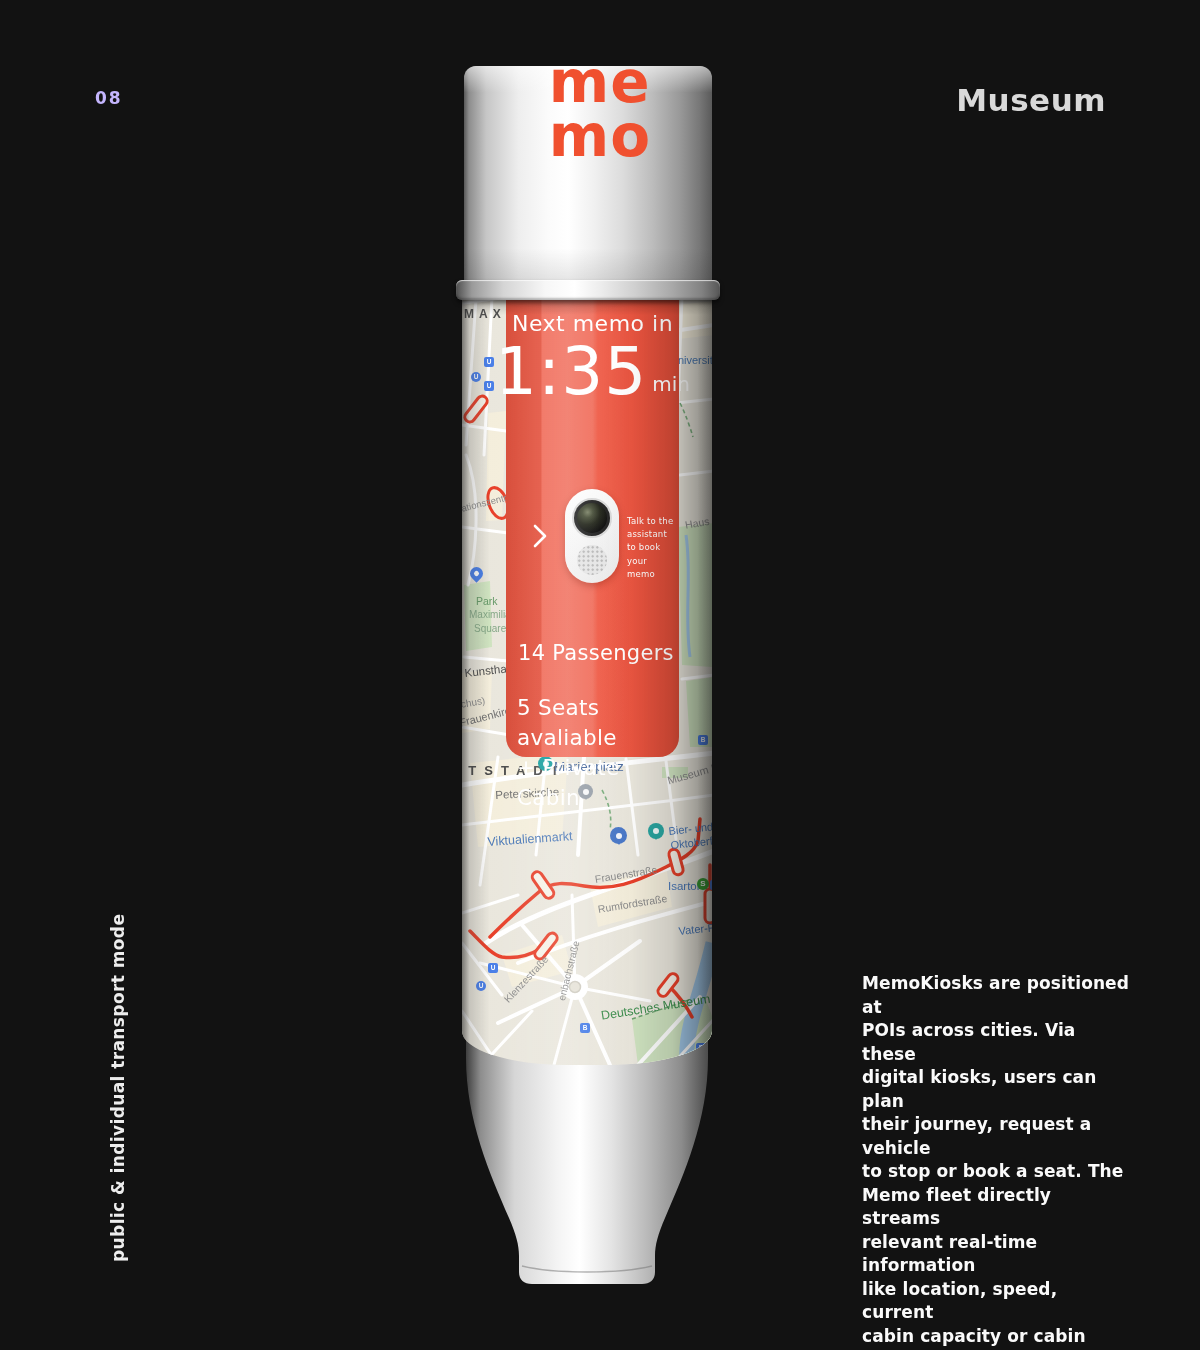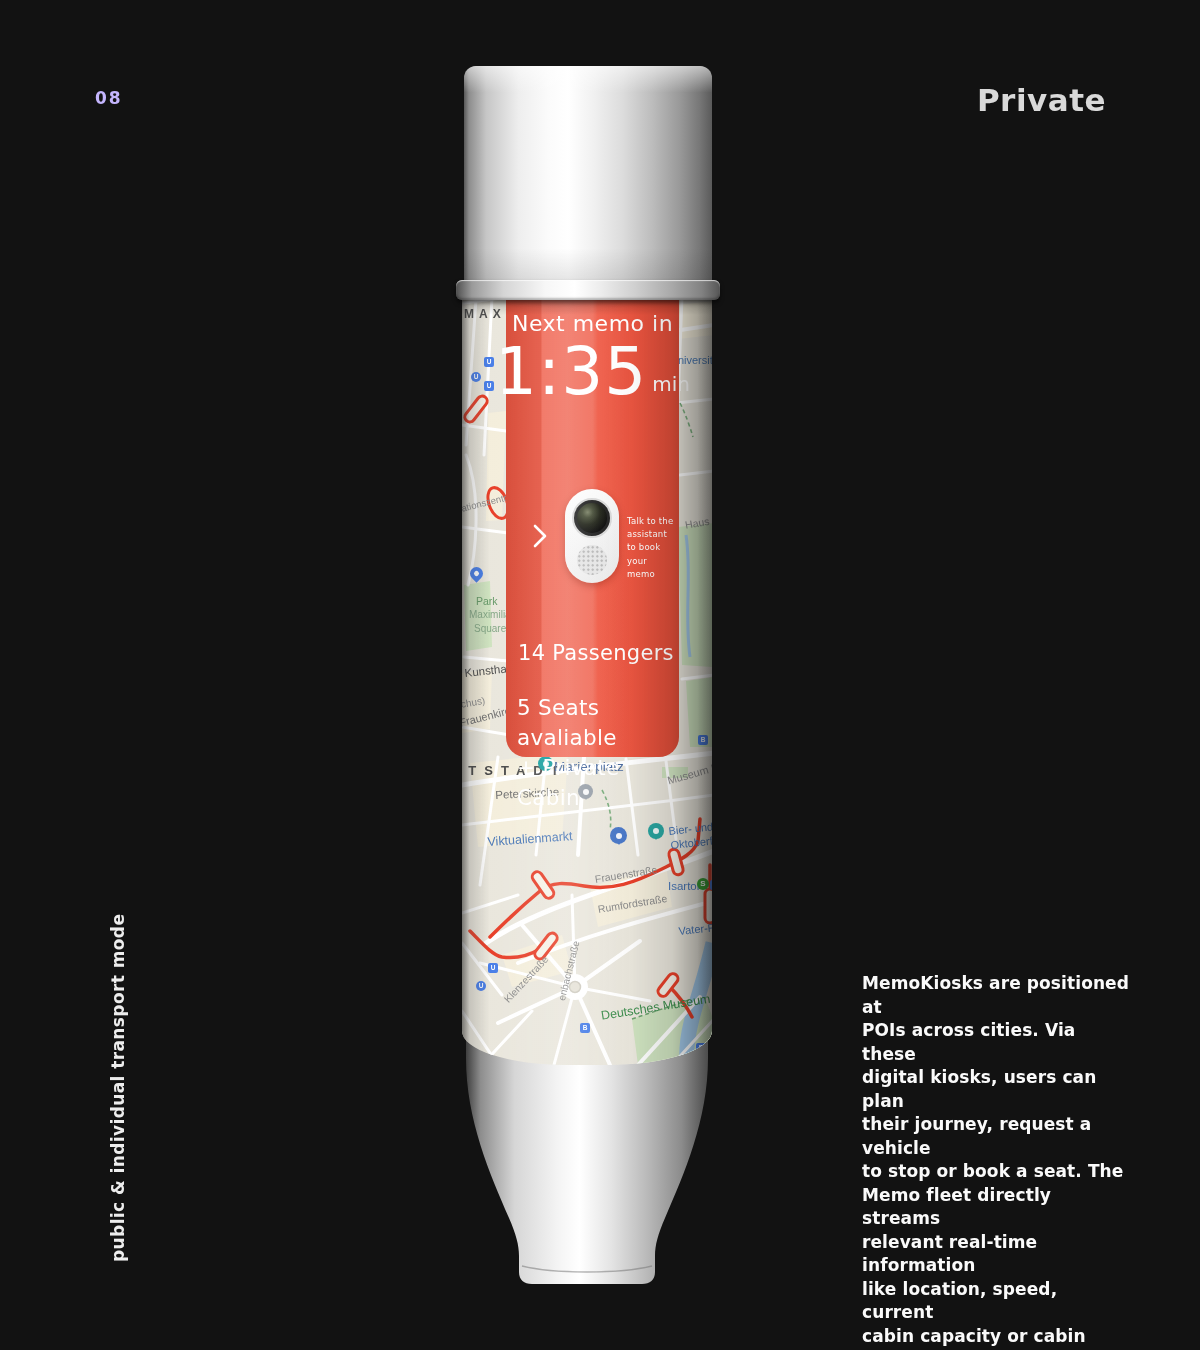--- a/index.html
+++ b/index.html
@@ -91,21 +91,21 @@
         rgba(255,255,255,.04) 55%,rgba(0,0,0,.02) 68%,rgba(0,0,0,.12) 84%,
         rgba(0,0,0,.32) 94%,rgba(15,15,15,.6) 100%);
        border-radius:0 0 42% 42%/0 0 34px 34px;}
 </style>
 </head>
 <body>
 
 <div class="page">
 
   <div class="page-num">08</div>
-  <div class="page-title">Private</div>
+  <div class="page-title">Museum</div>
   <div class="side-label">public &amp; individual transport mode</div>
 
   <div class="desc">
     <p>MemoKiosks are positioned at
 POIs across cities. Via these
 digital kiosks, users can plan
 their journey, request a vehicle
 to stop or book a seat. The
 Memo fleet directly streams
 relevant real-time information
@@ -289,16 +289,20 @@
 your memo</div>
         <div class="p-passengers">14 Passengers</div>
         <div class="p-seats">5 Seats avaliable
 + Private Cabin</div>
       </div>
 
       <div class="cyl-shade"></div>
     </div>
 
     <div class="cap"></div>
+    <div class="logo">
+      <span>me</span>
+      <span>mo</span>
+    </div>
     <div class="cap-rim"></div>
 
   </div>
 </div>
 
 </body></html>

